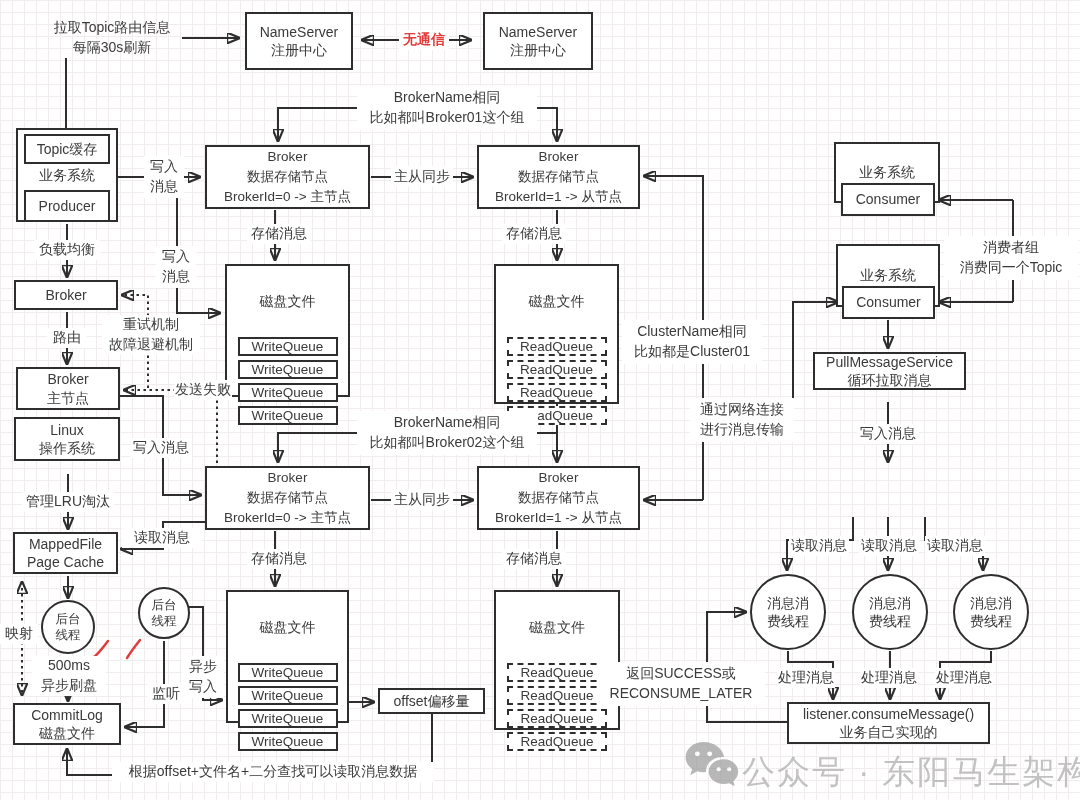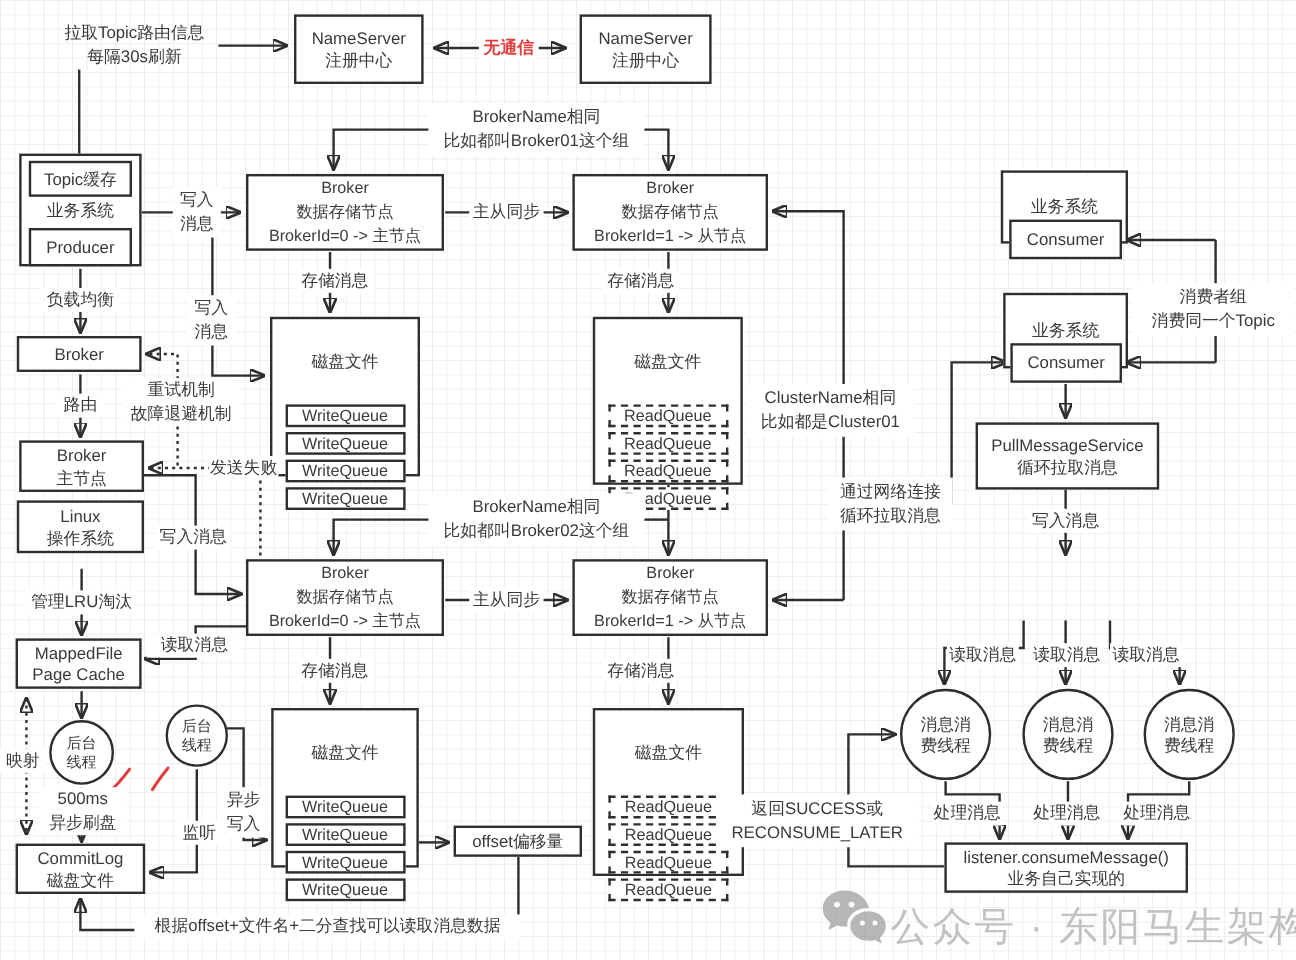--- a/index.html
+++ b/index.html
@@ -167,21 +167,21 @@
       <div class="qrow">ReadQueue</div>
       <div class="qrow">ReadQueue</div>
       <div class="qrow">ReadQueue</div>
       <div class="qrow">ReadQueue</div>
     </div>
   </div>
 
   <div class="lbl" style="left:622px;top:320px;width:140px;height:44px">ClusterName相同
 比如都是Cluster01</div>
   <div class="lbl" style="left:690px;top:398px;width:104px;height:44px">通过网络连接
-循环拉取消息</div>
+进行消息传输</div>
 
   <div class="lbl" style="left:357px;top:411px;width:180px;height:44px">BrokerName相同
 比如都叫Broker02这个组</div>
   <div class="box broker" style="left:205px;top:466px;width:165px;height:64px">Broker
 数据存储节点
 BrokerId=0 -&gt; 主节点</div>
   <div class="lbl" style="left:391px;top:489px;width:62px;height:21px">主从同步</div>
   <div class="box broker" style="left:477px;top:466px;width:163px;height:64px">Broker
 数据存储节点
 BrokerId=1 -&gt; 从节点</div>
@@ -209,21 +209,21 @@
   </div>
 
   <div class="box" style="left:378px;top:688px;width:107px;height:26px">offset偏移量</div>
 
   <div class="box" style="left:834px;top:142px;width:106px;height:61px">业务系统</div>
   <div class="box" style="left:841px;top:183px;width:94px;height:33px">Consumer</div>
   <div class="lbl" style="left:944px;top:236px;width:134px;height:44px">消费者组
 消费同一个Topic</div>
   <div class="box" style="left:836px;top:244px;width:104px;height:63px">业务系统</div>
   <div class="box" style="left:842px;top:286px;width:93px;height:33px">Consumer</div>
-  <div class="box" style="left:813px;top:352px;width:153px;height:56px">PullMessageService
+  <div class="box" style="left:813px;top:352px;width:153px;height:38px">PullMessageService
 循环拉取消息</div>
   <div class="lbl" style="left:857px;top:424px;width:62px;height:20px">写入消息</div>
 
   <div class="lbl" style="left:789px;top:536px;width:60px;height:20px">读取消息</div>
   <div class="lbl" style="left:859px;top:536px;width:60px;height:20px">读取消息</div>
   <div class="lbl" style="left:925px;top:536px;width:60px;height:20px">读取消息</div>
 
   <div class="box circle" style="left:750px;top:574px;width:76px;height:76px">消息消
 费线程</div>
   <div class="box circle" style="left:852px;top:574px;width:76px;height:76px">消息消

